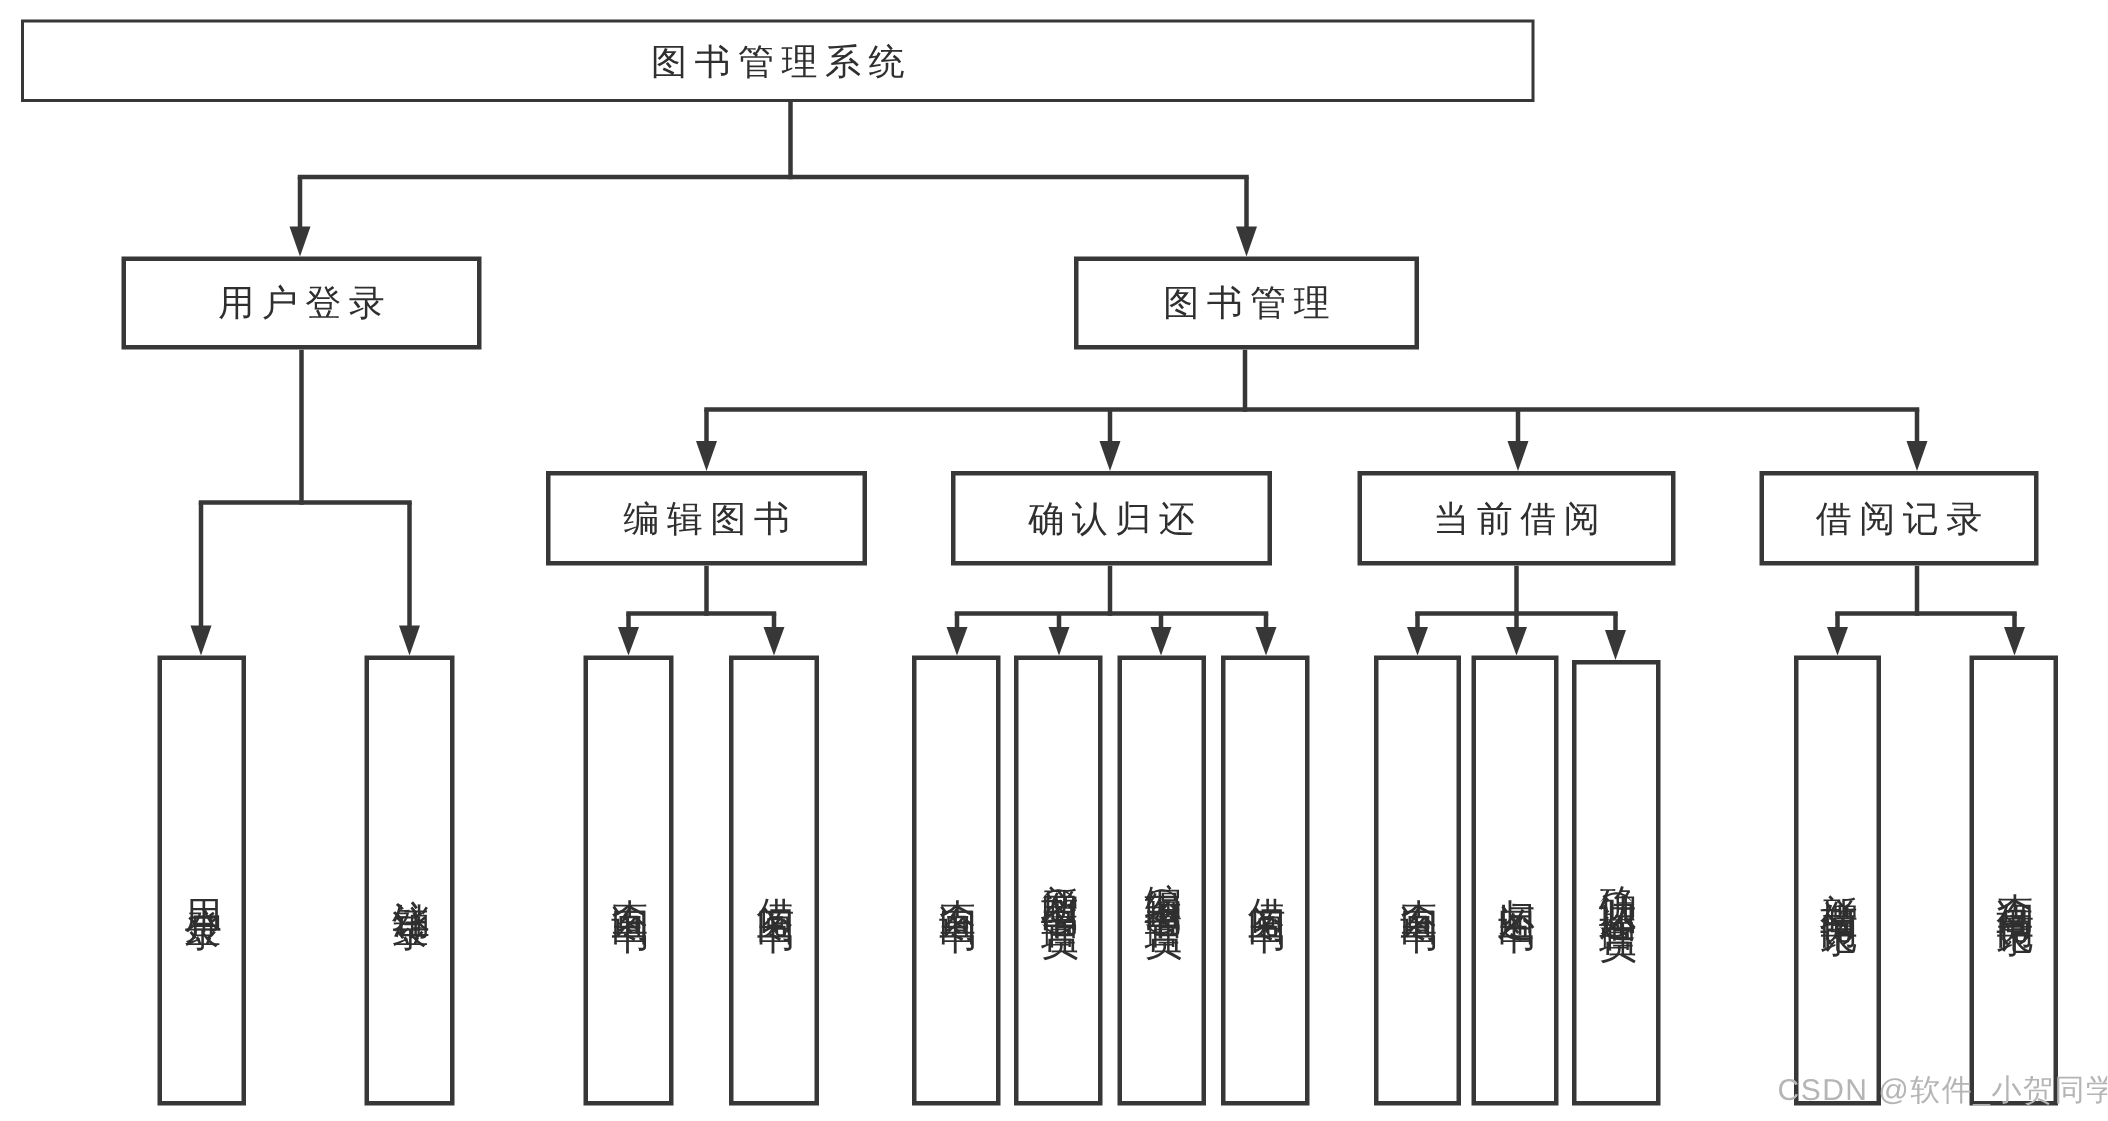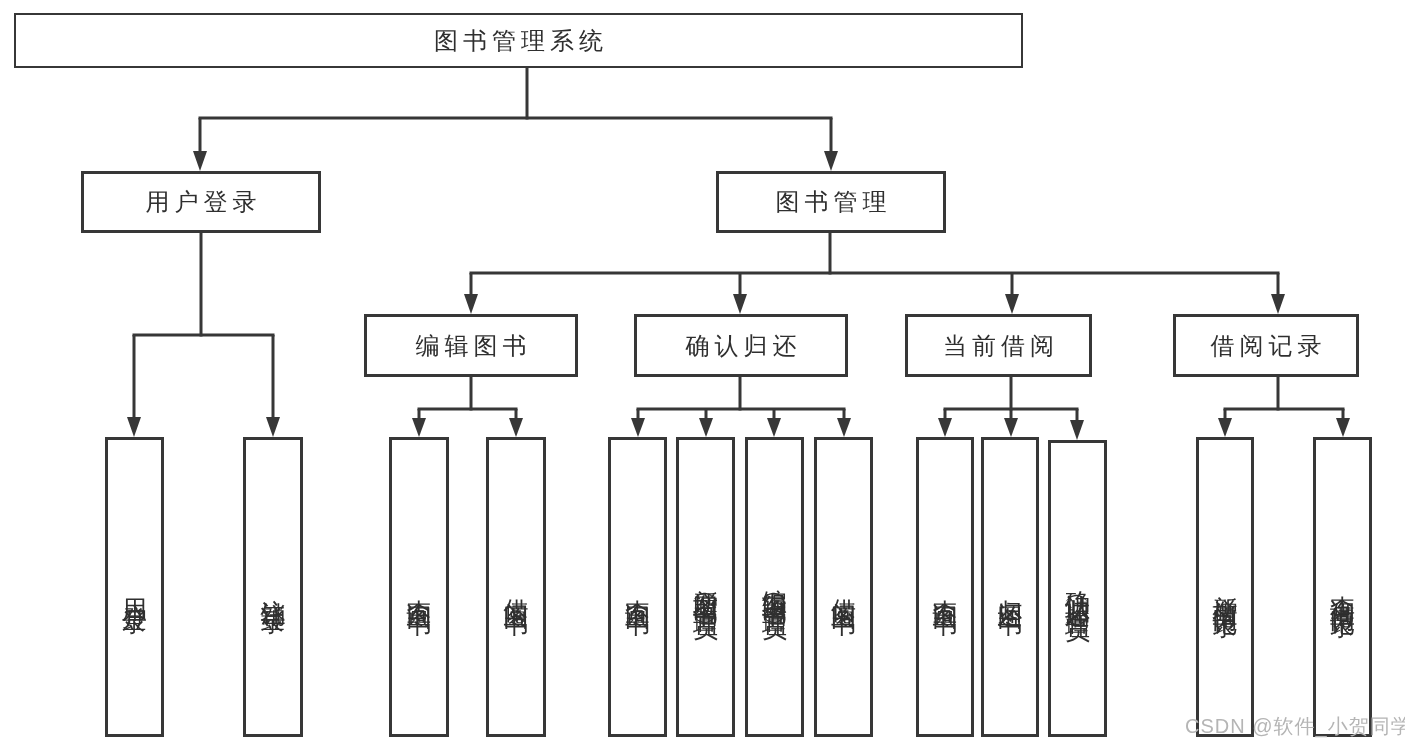--- a/index.html
+++ b/index.html
@@ -119,21 +119,21 @@
       <polygon points="1336,418 1350,418 1343,437" stroke="none"></polygon>
   </svg>
 
   <div class="box h root" style="left:14px; top:13px; width:1009px; height:55px">图书管理系统</div>
 
   <div class="box h" style="left:81px; top:171px; width:240px; height:62px">用户登录</div>
   <div class="box h" style="left:716px; top:171px; width:230px; height:62px">图书管理</div>
 
   <div class="box h" style="left:364px; top:314px; width:214px; height:63px">编辑图书</div>
   <div class="box h" style="left:634px; top:314px; width:214px; height:63px">确认归还</div>
-  <div class="box h" style="left:905px; top:314px; width:187px; height:63px">当前借阅</div>
+  <div class="box h" style="left:905px; top:314px; width:212px; height:63px">当前借阅</div>
   <div class="box h" style="left:1173px; top:314px; width:186px; height:63px">借阅记录</div>
 
   <div class="box v" style="left:105px; top:437px; width:59px; height:300px">用户登录</div>
   <div class="box v" style="left:243px; top:437px; width:60px; height:300px">注销登录</div>
 
   <div class="box v" style="left:389px; top:437px; width:60px; height:300px">查询图书</div>
   <div class="box v" style="left:486px; top:437px; width:60px; height:300px">借阅图书</div>
 
   <div class="box v" style="left:608px; top:437px; width:59px; height:300px">查询图书</div>
   <div class="box v" style="left:676px; top:437px; width:59px; height:300px">新增图书（管理员）</div>

